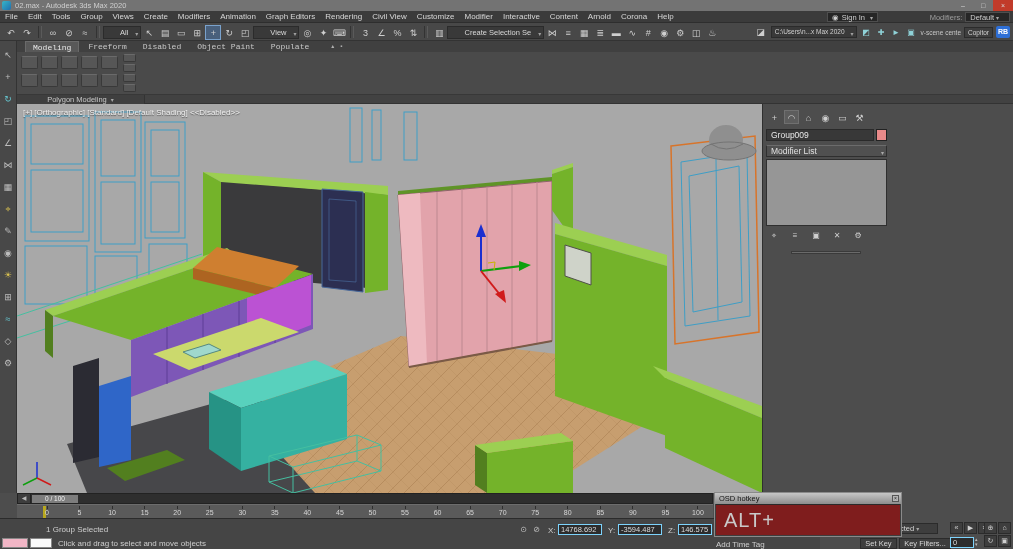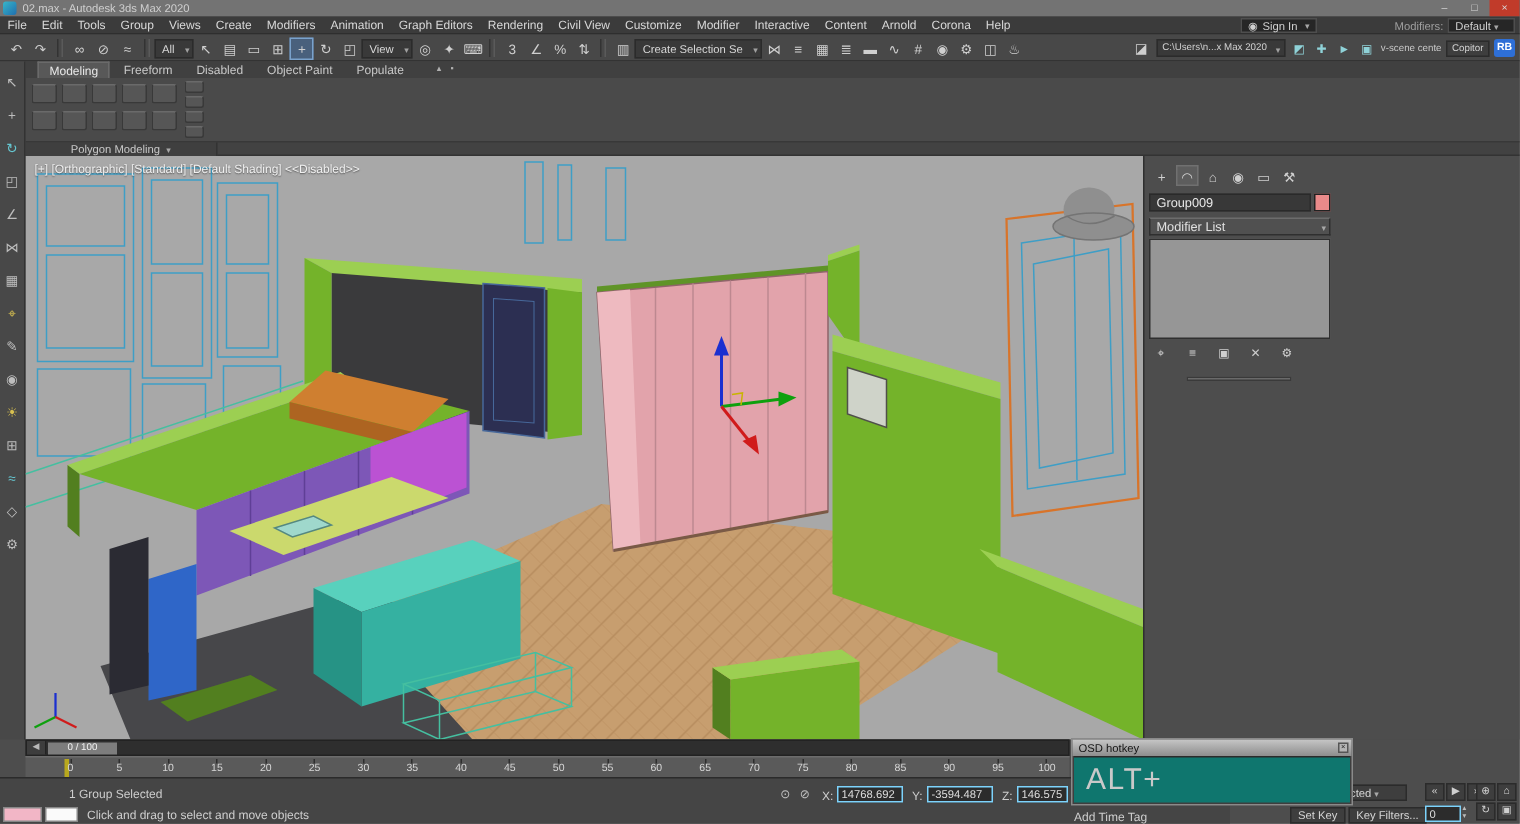--- a/index.html
+++ b/index.html
@@ -26,21 +26,21 @@
  line-height:9px;padding:0 10px 0 4px;position:relative;}
 .dda{font-style:normal;font-size:6px;color:#a8a8a8;margin-left:2px;}
 
 #maintoolbar{position:absolute;left:0;top:23px;width:1013px;height:18px;background:#484848;
  border-bottom:1px solid #333;}
 .tb-icons{display:flex;align-items:center;height:18px;padding-left:3px;}
 .tbi{width:16px;height:15px;line-height:14px;text-align:center;font-size:9px;color:#cfcfcf;
  border:1px solid transparent;flex:none;overflow:hidden;}
 .tbi.sep{width:4px;height:12px;border:none;border-left:1px solid #333;border-right:1px solid #5a5a5a;margin:0 3px;}
 .tbi.dd{width:auto;height:13px;line-height:11px;font-size:7.5px;background:#393939;
- border:1px solid #2b2b2b;color:#d8d8d8;padding:0 12px 0 4px;position:relative;}
+ border:1px solid #2b2b2b;color:#d8d8d8;padding:0 12px 0 16px;position:relative;}
 .tbi.dd::after{content:"▾";position:absolute;right:2px;top:2px;font-size:6px;color:#a0a0a0;}
 .tbi.active{background:#49607c;border-color:#7aa2cc;}
 #tb-right{position:absolute;right:3px;top:1px;height:16px;display:flex;align-items:center;gap:3px;}
 #tb-right .mini{font-size:9px;color:#cfcfcf;width:14px;text-align:center;}
 #tb-right .path{font-size:6.5px;color:#d0d0d0;background:#393939;border:1px solid #2b2b2b;
  height:12px;line-height:10px;padding:0 11px 0 3px;position:relative;}
 #tb-right .path::after{content:"▾";position:absolute;right:2px;top:2px;font-size:6px;color:#a0a0a0;}
 #tb-right .lbl{font-size:6.5px;color:#c8c8c8;}
 #tb-right .btn{font-size:6.5px;color:#d0d0d0;background:#3e3e3e;border:1px solid #2b2b2b;
  padding:1px 3px;}
@@ -120,21 +120,21 @@
 .pbbtn{width:13px;height:12px;background:#3e3e3e;border:1px solid #2b2b2b;color:#cfcfcf;
  font-size:7px;text-align:center;line-height:10px;flex:none;}
 
 #osd{position:absolute;left:714px;top:492px;width:188px;height:45px;background:#3e3e3e;
  border:1px solid #8a8a8a;z-index:50;}
 #osd .bar{position:absolute;left:0;top:0;right:0;height:11px;
  background:linear-gradient(#c6c6c6,#8d8d8d);color:#141414;font-size:7.5px;
  line-height:11px;padding-left:4px;}
 #osd .x{position:absolute;right:2px;top:2px;width:7px;height:7px;background:#b4b4b4;
  border:1px solid #555;font-size:5px;line-height:5px;text-align:center;color:#222;}
-#osd .body{position:absolute;left:1px;top:11px;right:1px;bottom:1px;background:#0f766e;
+#osd .body{position:absolute;left:1px;top:11px;right:1px;bottom:1px;background:#7f1d1d;
  border-top:1px solid #2a2a2a;}
 #osd .key{position:absolute;left:8px;top:4px;font-size:20px;color:#c9c9c9;letter-spacing:1px;}
 </style>
 </head>
 <body>
 
 <div id="titlebar">
   <span class="logo"></span>
   <span class="title nw">02.max - Autodesk 3ds Max 2020</span>
   <span class="winbtn" style="right:40px;">–</span>
@@ -227,21 +227,21 @@
         <span>►</span>
         <span>▣</span>
       </span>
     <span class="lbl nw">v-scene cente</span>
     <span class="btn">Copitor</span>
     <span id="rb-badge" style="background: rgb(46, 111, 214);">RB</span>
   </div>
 </div>
 
 <div id="ribbontabs">
-  <span style="display:flex;gap:2px;">
+  <span style="display:flex;gap:2px;font-family:Liberation Mono, monospace;">
 
   <span class="rtab active">Modeling</span>
       <span class="rtab">Freeform</span>
       <span class="rtab">Disabled</span>
       <span class="rtab">Object Paint</span>
       <span class="rtab">Populate</span>
     </span>
   <span style="display:flex;margin-left:10px;">
 
   <span class="rcollapse">▴</span>

